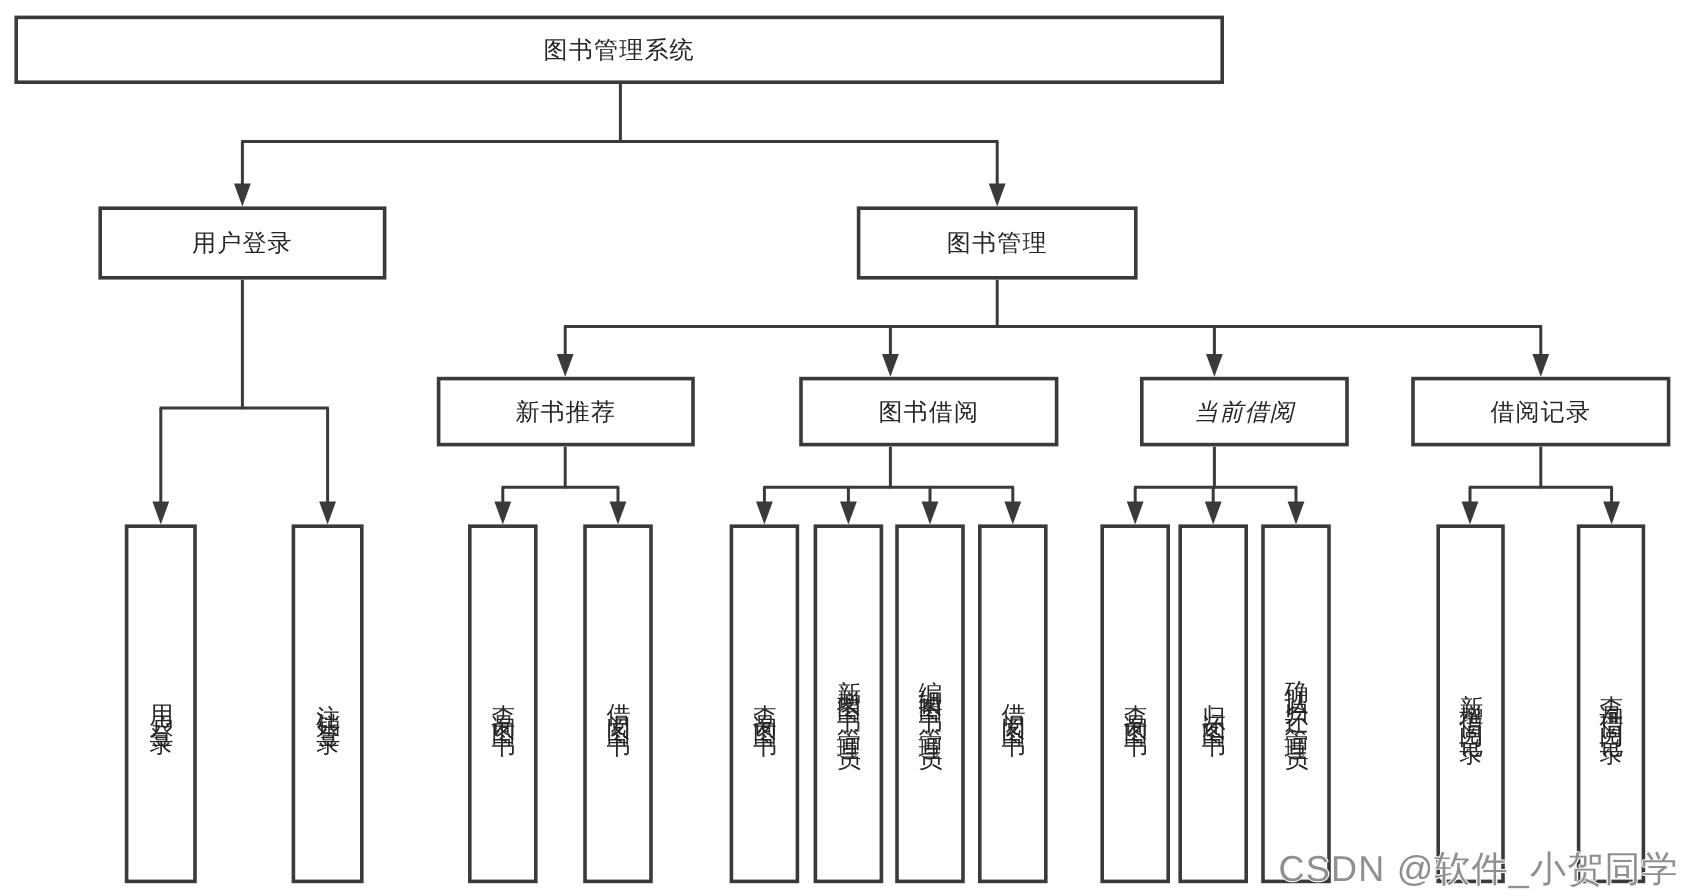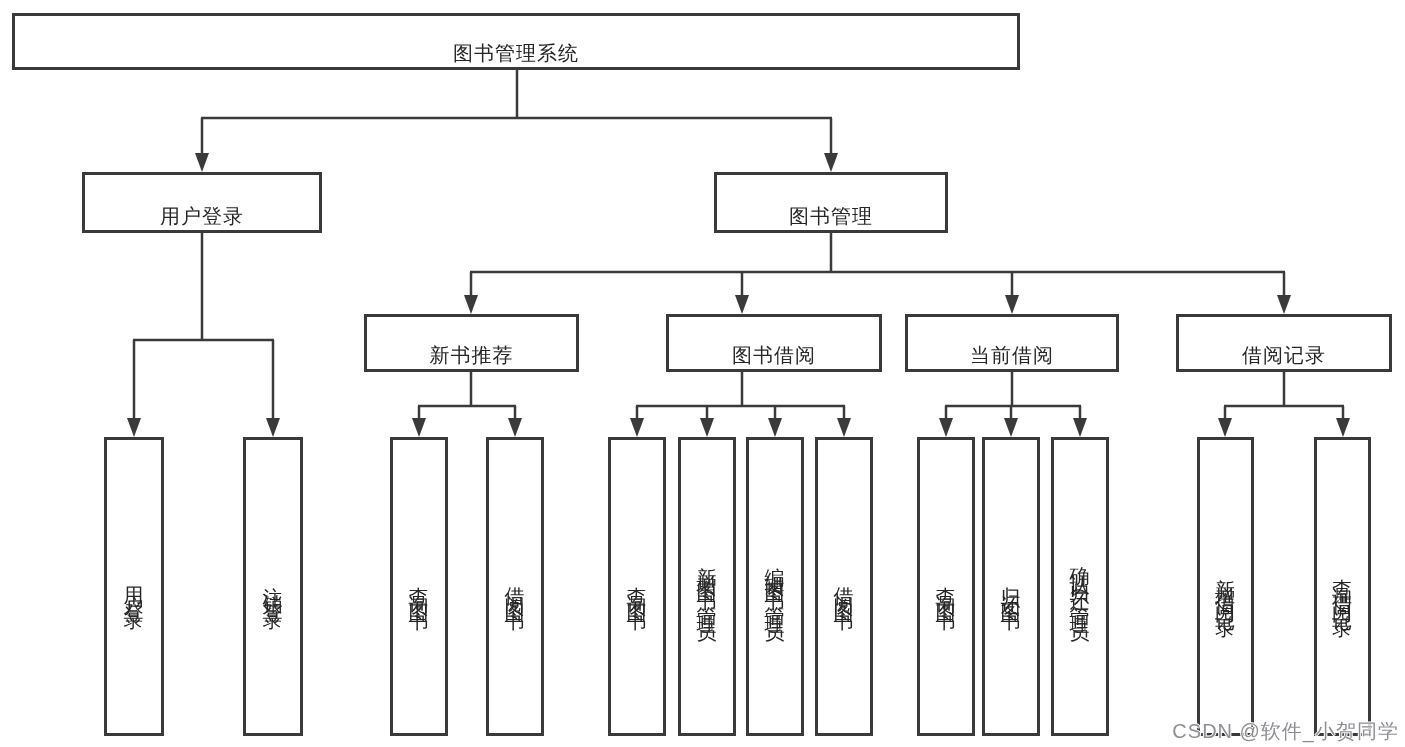--- a/index.html
+++ b/index.html
@@ -17,21 +17,21 @@
     font-family: "Liberation Sans", "DejaVu Sans", sans-serif;
     overflow: hidden;
   }
   .stage { position: relative; width: 1405px; height: 747px; }
   .connectors { position: absolute; left: 0; top: 0; width: 1405px; height: 747px; }
 
   .node {
     position: absolute;
     background: var(--box-fill);
     border: 3px solid var(--box-border);
-    display: flex; align-items: flex-end; justify-content: center;
+    display: flex; align-items: center; justify-content: center;
     color: var(--text);
     font-size: 20px;
     letter-spacing: 1px;
   }
   .leaf {
     position: absolute;
     top: 437px; height: 299px;
     background: var(--box-fill);
     border: 3px solid var(--box-border);
     display: flex; align-items: center; justify-content: center;
@@ -44,41 +44,41 @@
     line-height: 1;
     letter-spacing: 8px;
     white-space: nowrap;
   }
   
   .n-root  { left: 12px;  top: 13px;  width: 1008px; height: 57px; }
   .n-ulog  { left: 82px;  top: 172px; width: 240px;  height: 61px; }
   .n-bmgmt { left: 714px; top: 172px; width: 234px;  height: 61px; }
   .n-l3a   { left: 364px; top: 314px; width: 215px;  height: 58px; }
   .n-l3b   { left: 666px; top: 314px; width: 216px;  height: 58px; }
-  .n-l3c   { left: 905px; top: 314px; width: 214px;  height: 58px; }
+  .n-l3c   { left: 950px; top: 314px; width: 174px;  height: 58px; font-style: italic; }
   .n-l3d   { left: 1176px; top: 314px; width: 216px; height: 58px; }
 
   .lf-u1 { left: 104px;  width: 60px; }
   .lf-u2 { left: 243px;  width: 60px; }
   .lf-n1 { left: 390px;  width: 58px; }
   .lf-n2 { left: 486px;  width: 58px; }
   .lf-b1 { left: 608px;  width: 58px; }
   .lf-b2 { left: 678px;  width: 58px; }
   .lf-b3 { left: 746px;  width: 58px; }
   .lf-b4 { left: 815px;  width: 58px; }
   .lf-c1 { left: 917px;  width: 58px; }
   .lf-c2 { left: 982px;  width: 58px; }
   .lf-c3 { left: 1051px; width: 58px; }
   .lf-r1 { left: 1197px; width: 57px; }
   .lf-r2 { left: 1314px; width: 57px; }
 
   .watermark {
     position: absolute;
     right: 6px; bottom: 2px;
-    font-size: 20px;
+    font-size: 30px;
     color: var(--watermark);
     letter-spacing: 1px;
     text-shadow: -1px 0 0 #fff, 1px 0 0 #fff, 0 -1px 0 #fff, 0 1px 0 #fff;
     z-index: 5;
   }
 </style>
 </head>
 <body>
 
 <div class="stage">

